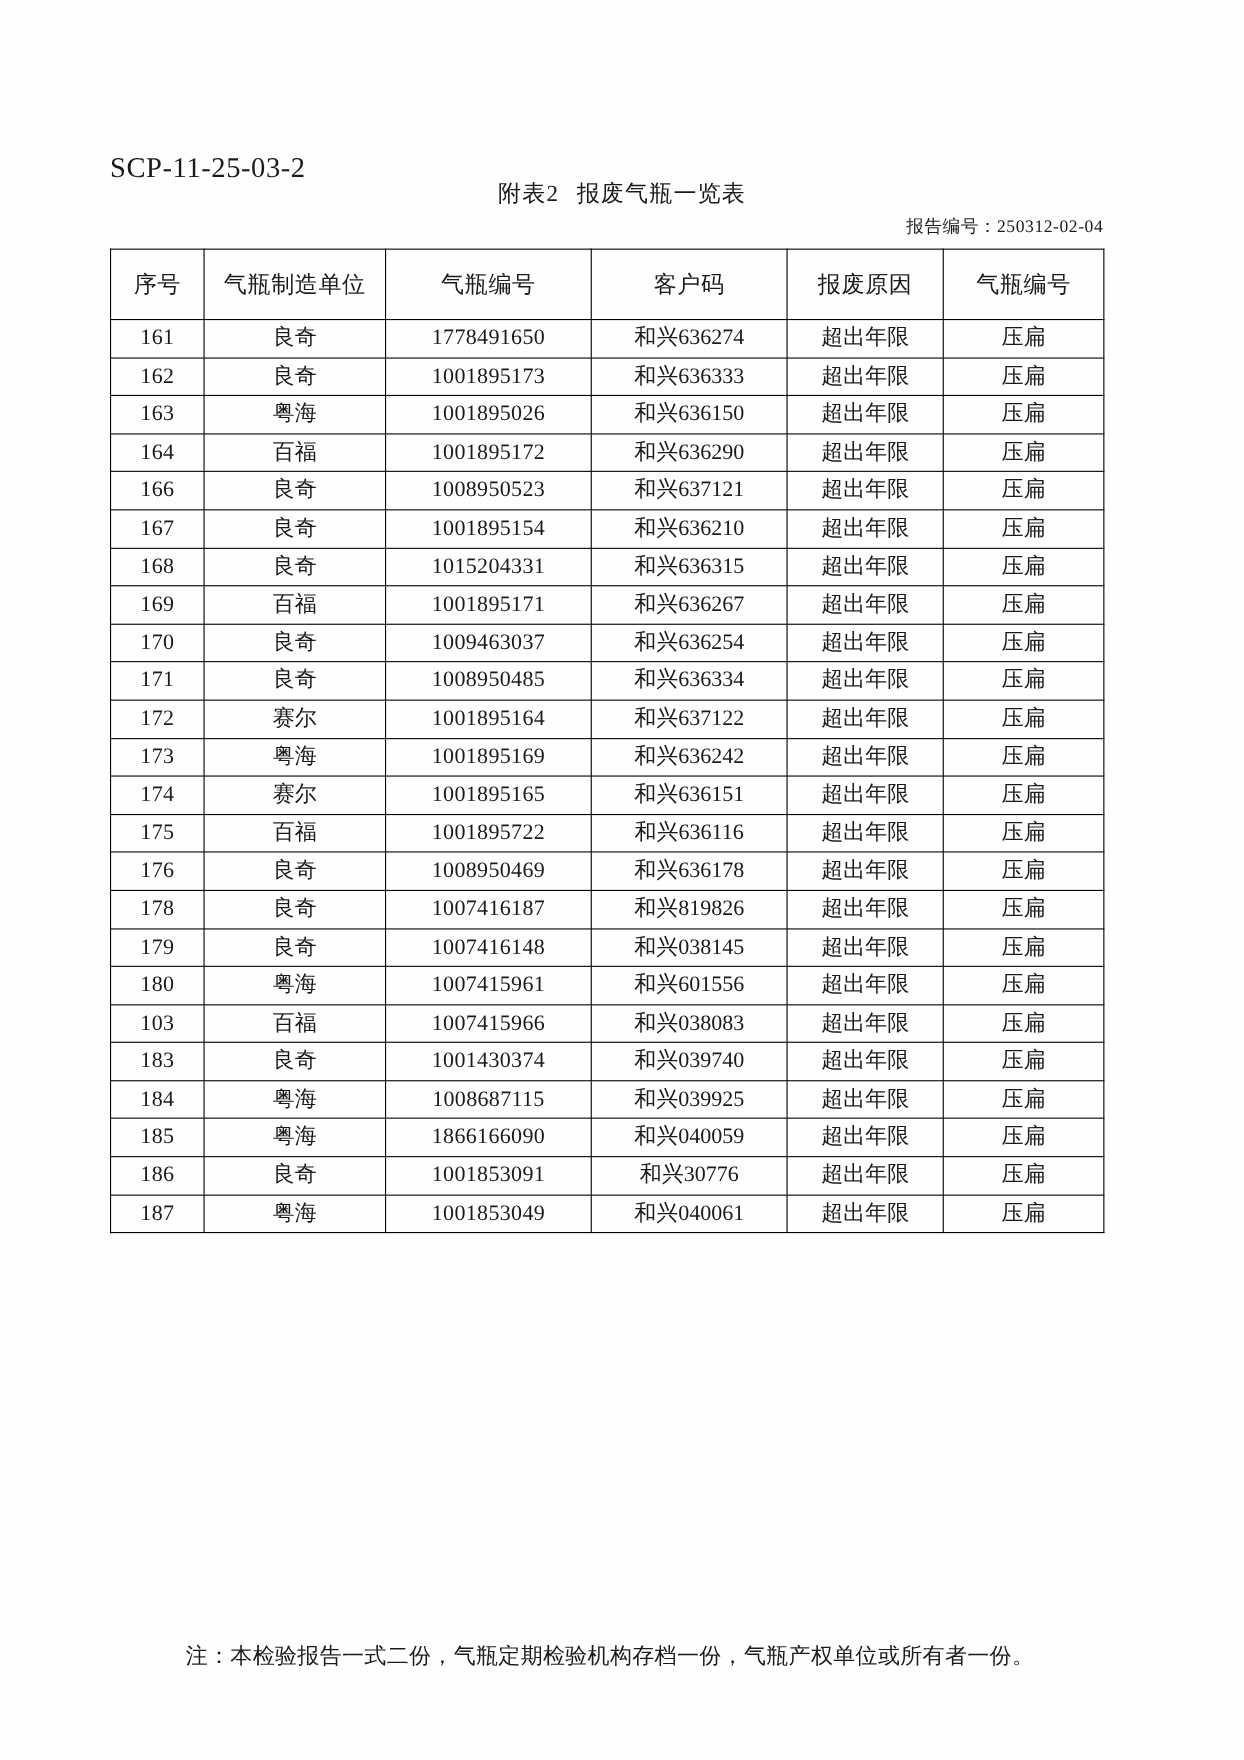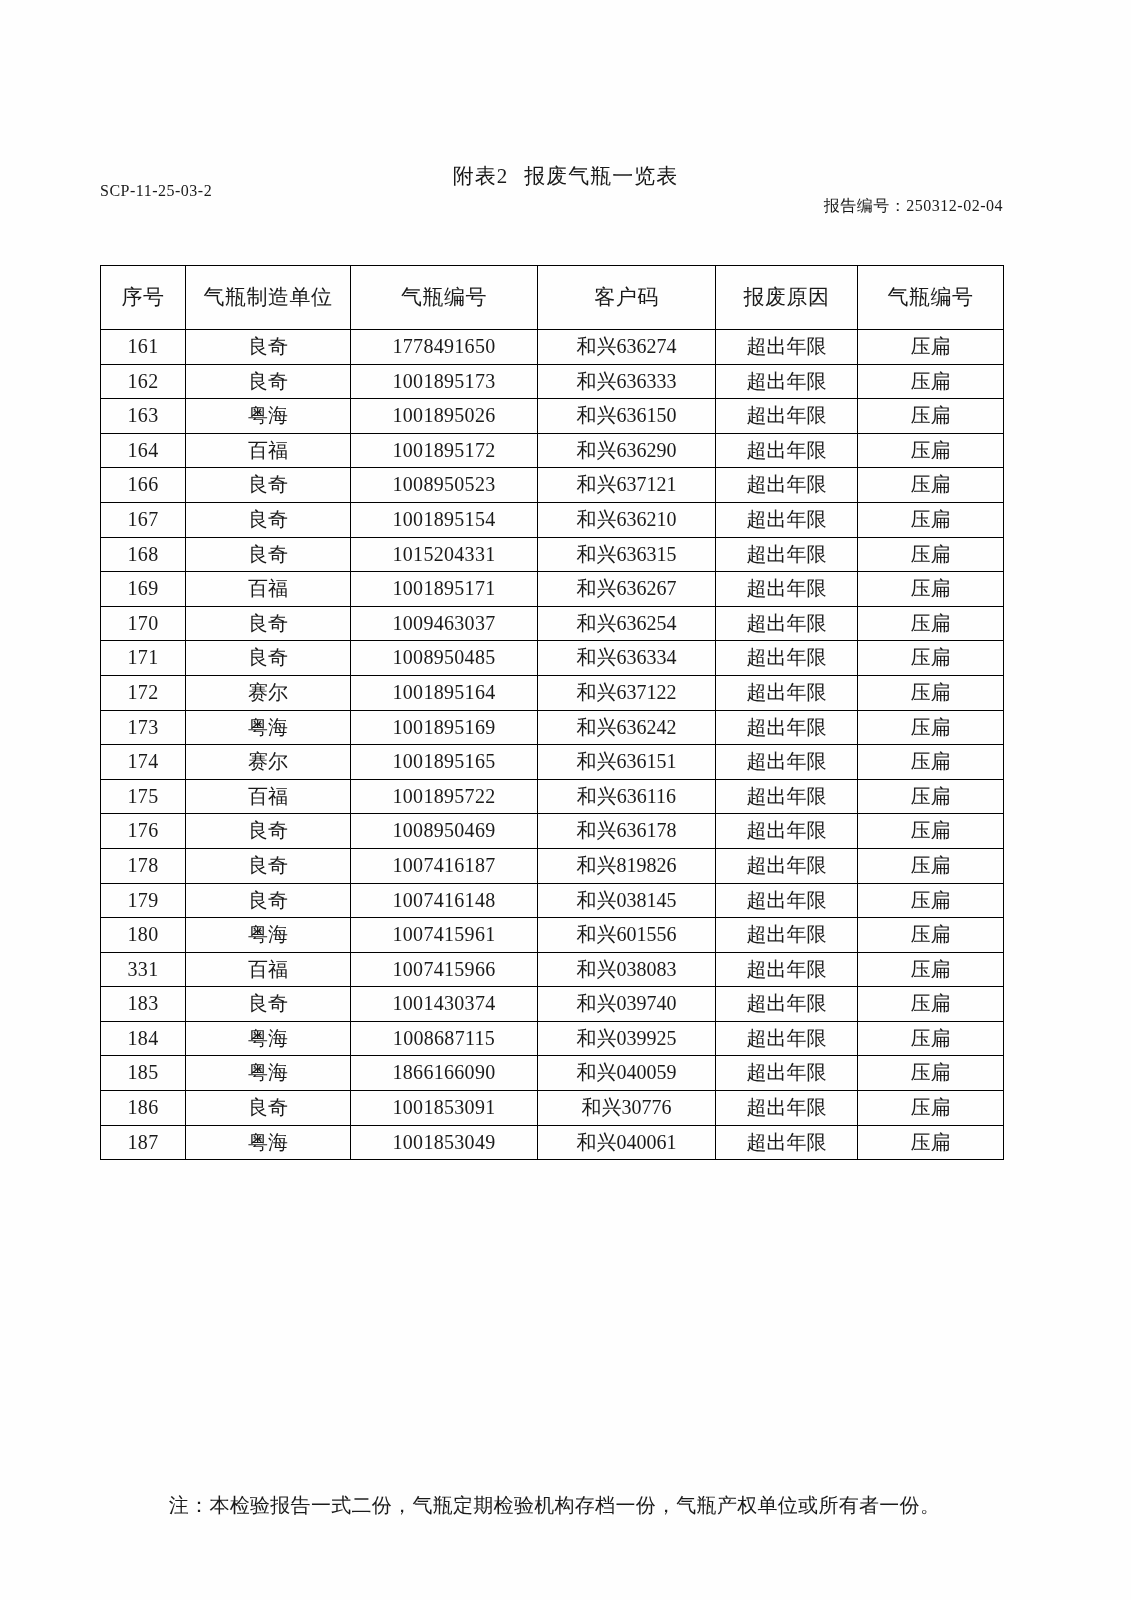--- a/index.html
+++ b/index.html
@@ -19,24 +19,23 @@
     position: absolute;
     inset: 0;
     background: #fefefe;
   }
 
   
   .doc-code {
     position: absolute;
     left: 100px;
     top: 138px;
-    font-size: 16px;
+    font-size: 26px;
     letter-spacing: 0.5px;
     white-space: nowrap;
-    margin-top: 44px;
   }
   .doc-title {
     position: absolute;
     left: 0;
     right: 0;
     top: 162px;
     text-align: center;
     font-size: 21px;
     letter-spacing: 1px;
   }
@@ -49,21 +48,20 @@
     letter-spacing: 0.5px;
     white-space: nowrap;
   }
 
   
   .table-wrap {
     position: absolute;
     left: 100px;
     top: 226px;
     width: 903px;
-    margin-top: 39px;
   }
   table.scrap {
     border-collapse: collapse;
     width: 903px;
     table-layout: fixed;
   }
   table.scrap td, table.scrap th {
     border: 1.6px solid #000000;
     text-align: center;
     vertical-align: middle;
@@ -272,21 +270,21 @@
           </tr>
           <tr>
             <td class="cell-num">180</td>
             <td>粤海</td>
             <td class="cell-num">1007415961</td>
             <td>和兴601556</td>
             <td>超出年限</td>
             <td>压扁</td>
           </tr>
           <tr>
-            <td class="cell-num">331</td>
+            <td class="cell-num">103</td>
             <td>百福</td>
             <td class="cell-num">1007415966</td>
             <td>和兴038083</td>
             <td>超出年限</td>
             <td>压扁</td>
           </tr>
           <tr>
             <td class="cell-num">183</td>
             <td>良奇</td>
             <td class="cell-num">1001430374</td>

